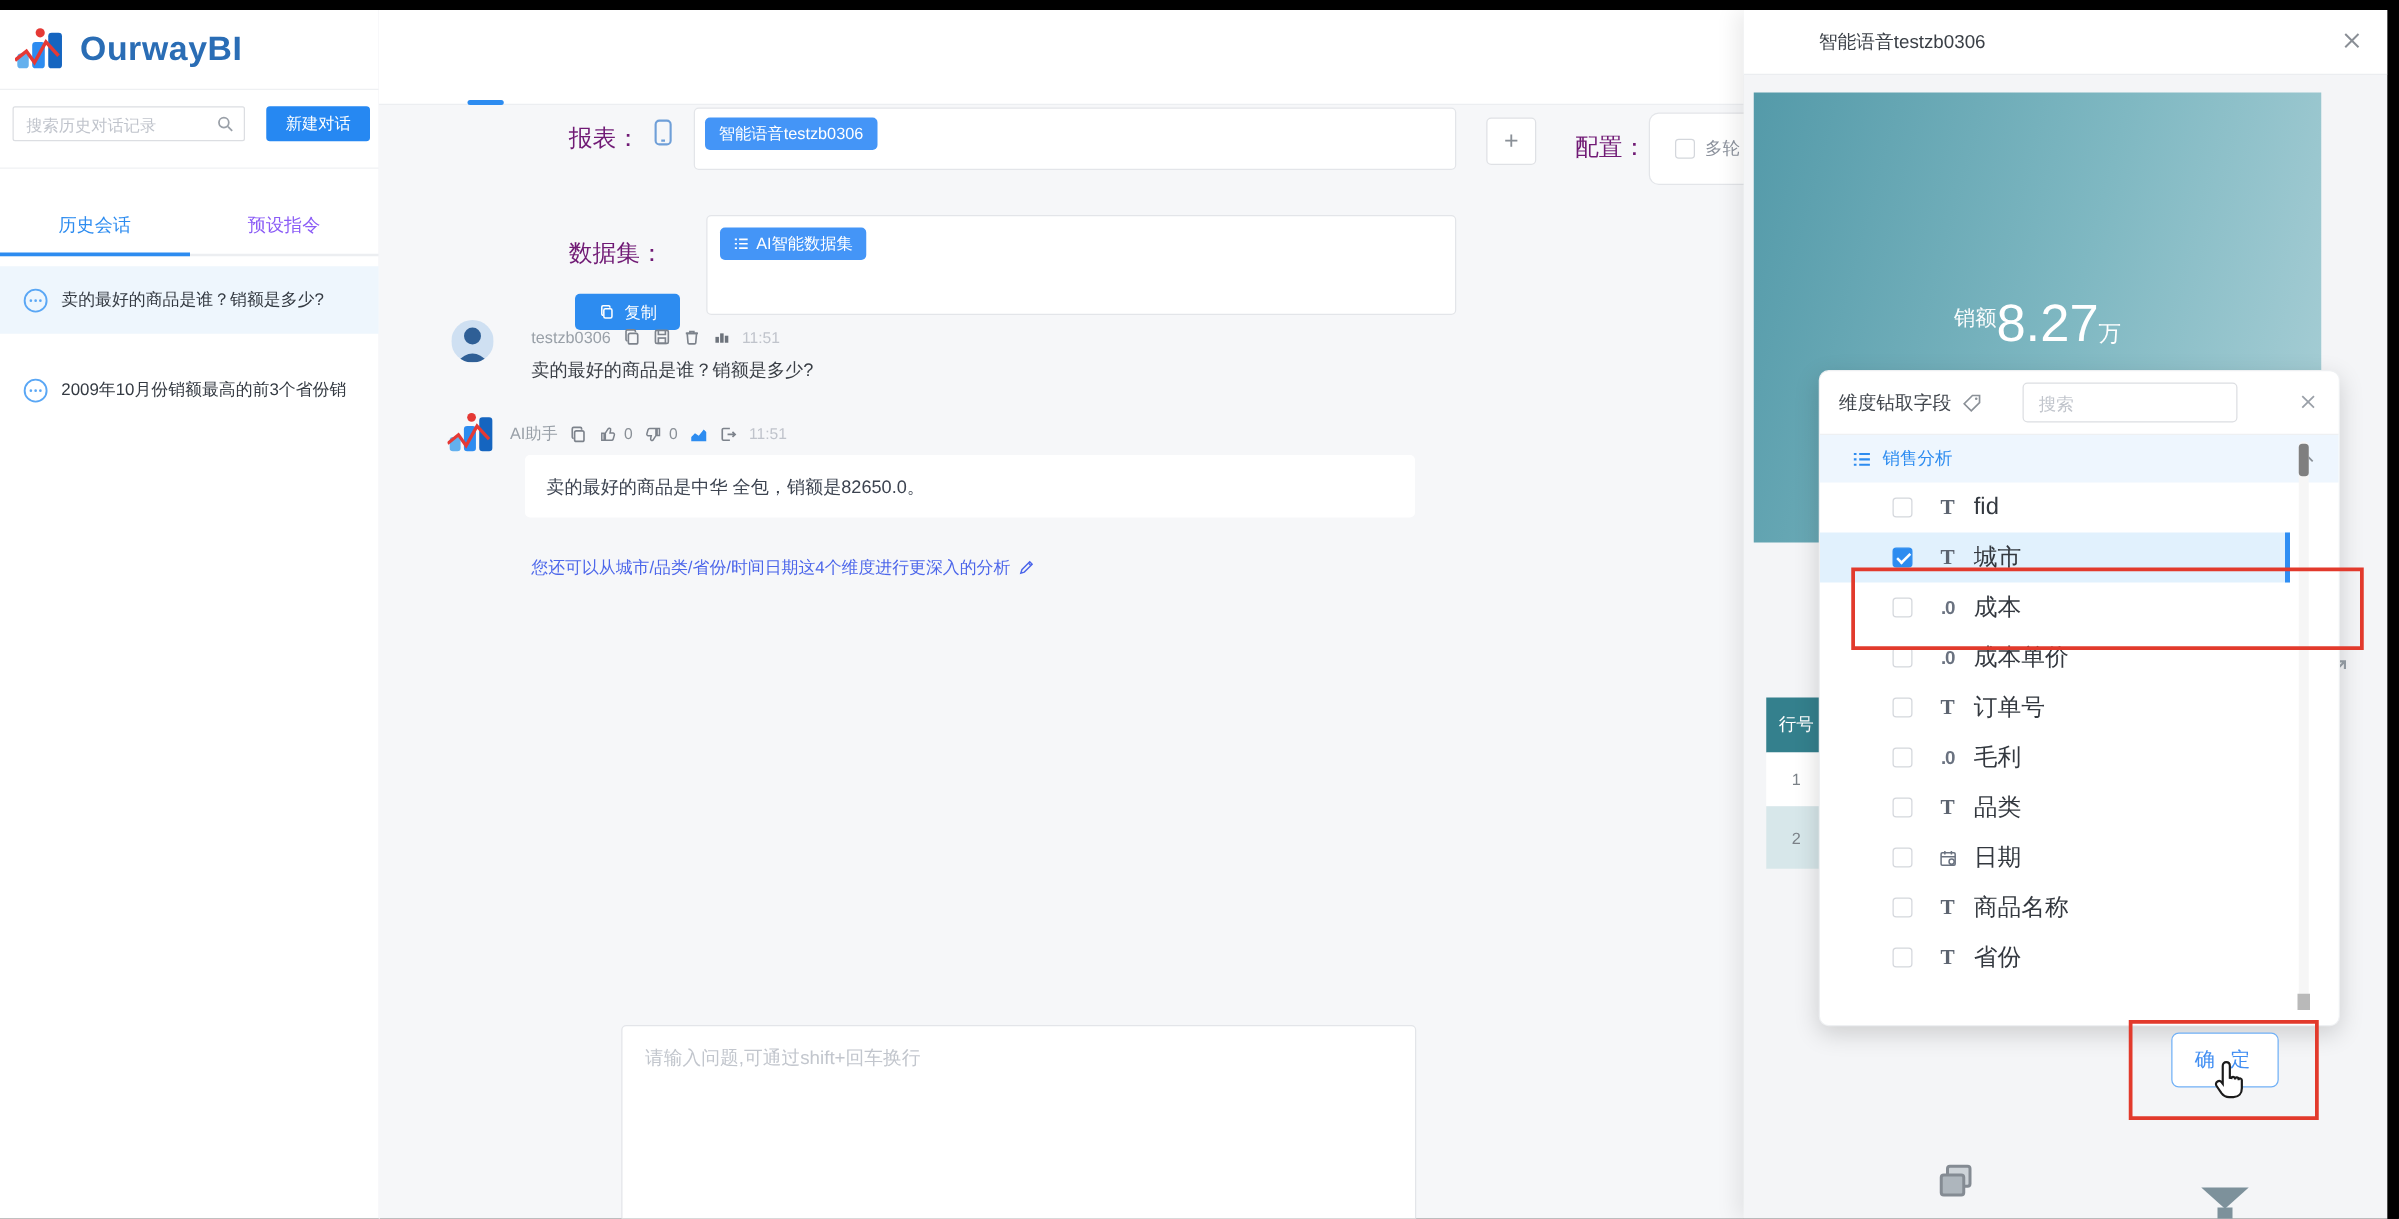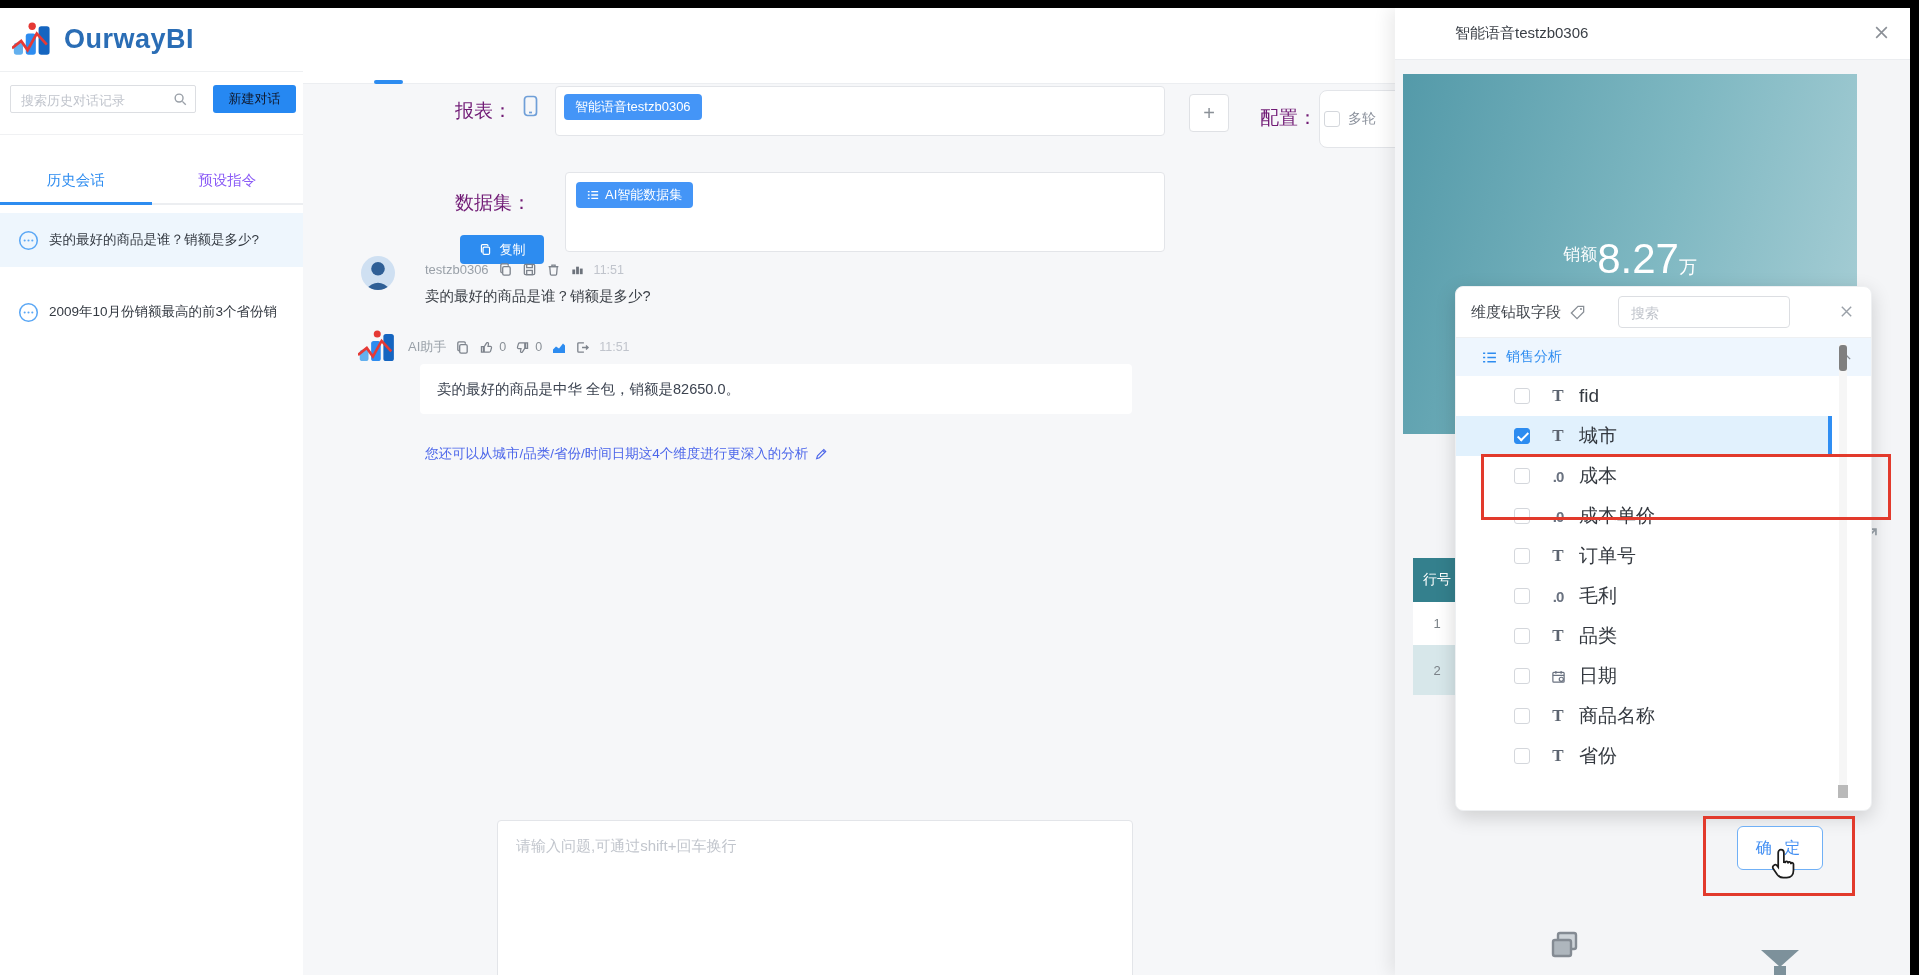--- a/index.html
+++ b/index.html
@@ -9,37 +9,37 @@
   
   .app{position:absolute;left:0;top:8px;width:1910px;height:967px;background:#fff;overflow:hidden;}
   
   .sidebar{position:absolute;left:0;top:0;width:303px;height:967px;background:#fff;border-right:1px solid #e6e8eb;}
   .logo-row{position:absolute;left:0;top:0;width:100%;height:64px;border-bottom:1px solid #eef0f2;display:flex;align-items:center;padding-left:12px;box-sizing:border-box;}
   .logo-text{font-size:27px;font-weight:700;color:#2a6db5;margin-left:8px;letter-spacing:.5px;}
   .search-row{position:absolute;left:10px;top:77px;width:286px;height:28px;display:flex;}
   .search-box{position:relative;width:186px;height:28px;border:1px solid #dcdee2;border-radius:2px;background:#fff;box-sizing:border-box;}
   .search-box input{border:0;outline:none;width:150px;height:24px;margin:1px 0 0 8px;font-size:13px;color:#333;background:transparent;}
   .search-box input::placeholder{color:#c0c4cc;}
-  .btn-new{margin-left:17px;width:83px;height:28px;background:#2688f2;color:#0f172a;border:0;border-radius:3px;font-size:13px;cursor:pointer;}
+  .btn-new{margin-left:17px;width:83px;height:28px;background:#2688f2;color:#ffffff;border:0;border-radius:3px;font-size:13px;cursor:pointer;}
   .side-div{position:absolute;left:0;top:126px;width:100%;height:0;border-top:1px solid #f0f1f3;}
   .tabs{position:absolute;left:0;top:150px;width:100%;height:47px;display:flex;border-bottom:2px solid #eceef1;box-sizing:border-box;}
   .tab{flex:1;display:flex;align-items:center;justify-content:center;font-size:14.5px;color:#8b5cf6;cursor:pointer;}
   .tab.active{color:#2d8cf0;border-bottom:3px solid #2d8cf0;margin-bottom:-2px;}
   .hist{position:absolute;left:0;width:303px;height:54px;display:flex;align-items:center;padding-left:18px;box-sizing:border-box;cursor:pointer;}
   .hist.active{background:#eef6fd;}
   .hist .txt{margin-left:10px;font-size:13.5px;color:#343a42;white-space:nowrap;overflow:hidden;width:250px;}
   
   .main{position:absolute;left:303px;top:0;width:1092px;height:967px;background:#f6f7f9;overflow:hidden;}
   .main-top{position:absolute;left:0;top:0;width:100%;height:76px;background:#fff;border-bottom:1px solid #eceef1;box-sizing:border-box;}
   .tab-ind{position:absolute;left:71px;top:72px;width:29px;height:4px;border-radius:2px;background:#2d8cf0;}
   .lbl{font-size:19px;color:#701a75;text-align:right;}
   .box{background:#fff;border:1px solid #e3e5e9;border-radius:4px;box-sizing:border-box;}
   .tag{display:inline-flex;align-items:center;gap:6px;background:#4495f7;color:#fff;font-size:13px;border-radius:4px;padding:4px 11px;}
   .btn-plus{position:absolute;left:886px;top:86px;width:38px;height:36px;background:#fff;border:1px solid #dfe1e5;border-radius:4px;color:#8a9097;font-size:20px;display:flex;align-items:center;justify-content:center;cursor:pointer;}
-  .cfg-box{position:absolute;left:1016px;top:82px;width:110px;height:58px;background:#fff;border:1px solid #e3e5e9;border-radius:8px;display:flex;align-items:center;padding-left:4px;box-sizing:border-box;gap:8px;text-align:center;}
+  .cfg-box{position:absolute;left:1016px;top:82px;width:110px;height:58px;background:#fff;border:1px solid #e3e5e9;border-radius:8px;display:flex;align-items:center;padding-left:20px;box-sizing:border-box;gap:8px;text-align:center;}
   .cb{width:16px;height:16px;border:1px solid #d4d7dc;border-radius:3px;background:#fff;flex:none;box-sizing:border-box;}
   .cb.on{background:#2d8cf0;border-color:#2d8cf0;position:relative;}
   .cb.on::after{content:"";position:absolute;left:5px;top:1px;width:4px;height:9px;border:solid #fff;border-width:0 2px 2px 0;transform:rotate(45deg);}
   .btn-copy{position:absolute;left:157px;top:227px;width:84px;height:29px;background:#2d8cf0;border:0;border-radius:4px;color:#fff;font-size:13px;display:flex;align-items:center;justify-content:center;gap:8px;cursor:pointer;}
   .msg-name{font-size:13px;color:#99a0a8;}
   .msg-time{font-size:12.5px;color:#c0c4cc;}
   .mrow{display:flex;align-items:center;gap:9px;}
   .ic{width:15px;height:15px;display:inline-block;}
   .cnt{font-size:12.5px;color:#8a9097;margin-left:-4px;}
   .bubble{position:absolute;left:117px;top:356px;width:712px;height:50px;background:#fff;border-radius:4px;display:flex;align-items:center;padding-left:17px;box-sizing:border-box;font-size:14.5px;color:#3c4350;}
@@ -53,21 +53,21 @@
   .panel-title{position:absolute;left:60px;top:16px;font-size:15px;color:#3a3f46;}
   .kpi-card{position:absolute;left:8px;top:66px;width:454px;height:360px;background:linear-gradient(105deg,#549aa9 0%,#7fb8c2 55%,#a9cfd6 100%);display:flex;flex-direction:row;align-items:center;justify-content:center;color:#fff;}
   .kpi-label{font-size:17px;opacity:.96;}
   .kpi-value{font-size:42px;font-weight:500;margin-top:10px;}
   .kpi-unit{font-size:18px;}
   .grid-col{position:absolute;left:18px;top:550px;width:48px;}
   .grid-h{height:44px;background:#34808d;color:#fff;font-size:14px;display:flex;align-items:center;justify-content:center;}
   .grid-c{height:43px;background:#fff;color:#7b8288;font-size:13px;display:flex;align-items:center;justify-content:center;}
   .grid-c.alt{background:#d7e7ea;height:50px;}
   
-  .drill{position:absolute;left:60px;top:278px;width:417px;height:525px;background:#fff;border-radius:8px;border:1px solid #eef0f2;box-shadow:0 6px 20px rgba(0,0,0,.16);box-sizing:border-box;z-index:5;overflow:hidden;}
+  .drill{position:absolute;left:60px;top:288px;width:417px;height:525px;background:#fff;border-radius:8px;border:1px solid #eef0f2;box-shadow:0 6px 20px rgba(0,0,0,.16);box-sizing:border-box;z-index:5;overflow:hidden;}
   .drill-head{position:relative;height:50px;border-bottom:1px solid #eef0f2;display:flex;align-items:center;}
   .drill-title{font-size:15px;color:#40454c;margin-left:15px;}
   .drill-search{position:absolute;left:162px;top:9px;width:172px;height:32px;border:1px solid #dcdee2;border-radius:4px;box-sizing:border-box;}
   .drill-search input{border:0;outline:none;width:140px;height:26px;margin:2px 0 0 10px;font-size:14px;background:transparent;color:#333;}
   .drill-search input::placeholder{color:#c1c5cc;}
   .grp{height:38px;display:flex;align-items:center;padding:0 18px 0 22px;box-sizing:border-box;}
   .grp .gl{font-size:14px;color:#3a3f46;margin-left:9px;flex:1;}
   .grp.blue{background:#eef6fe;padding-left:26px;}
   .grp.blue .gl{color:#2d8cf0;}
   .f-row{height:40px;display:flex;align-items:center;padding-left:58px;margin-right:39px;box-sizing:border-box;}

